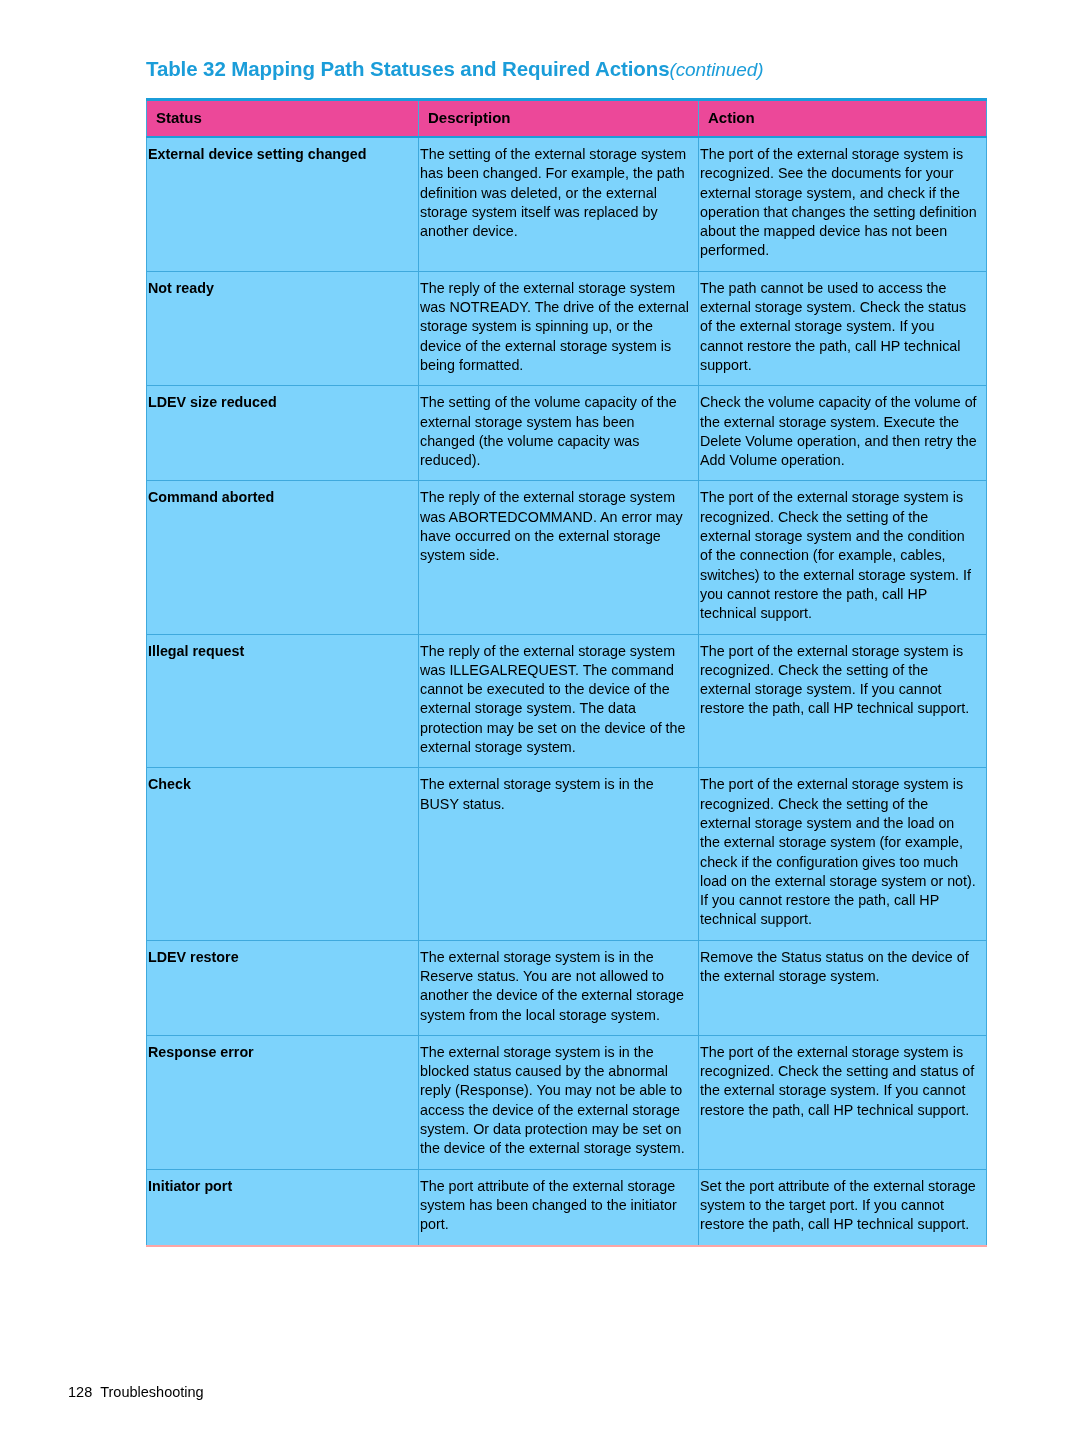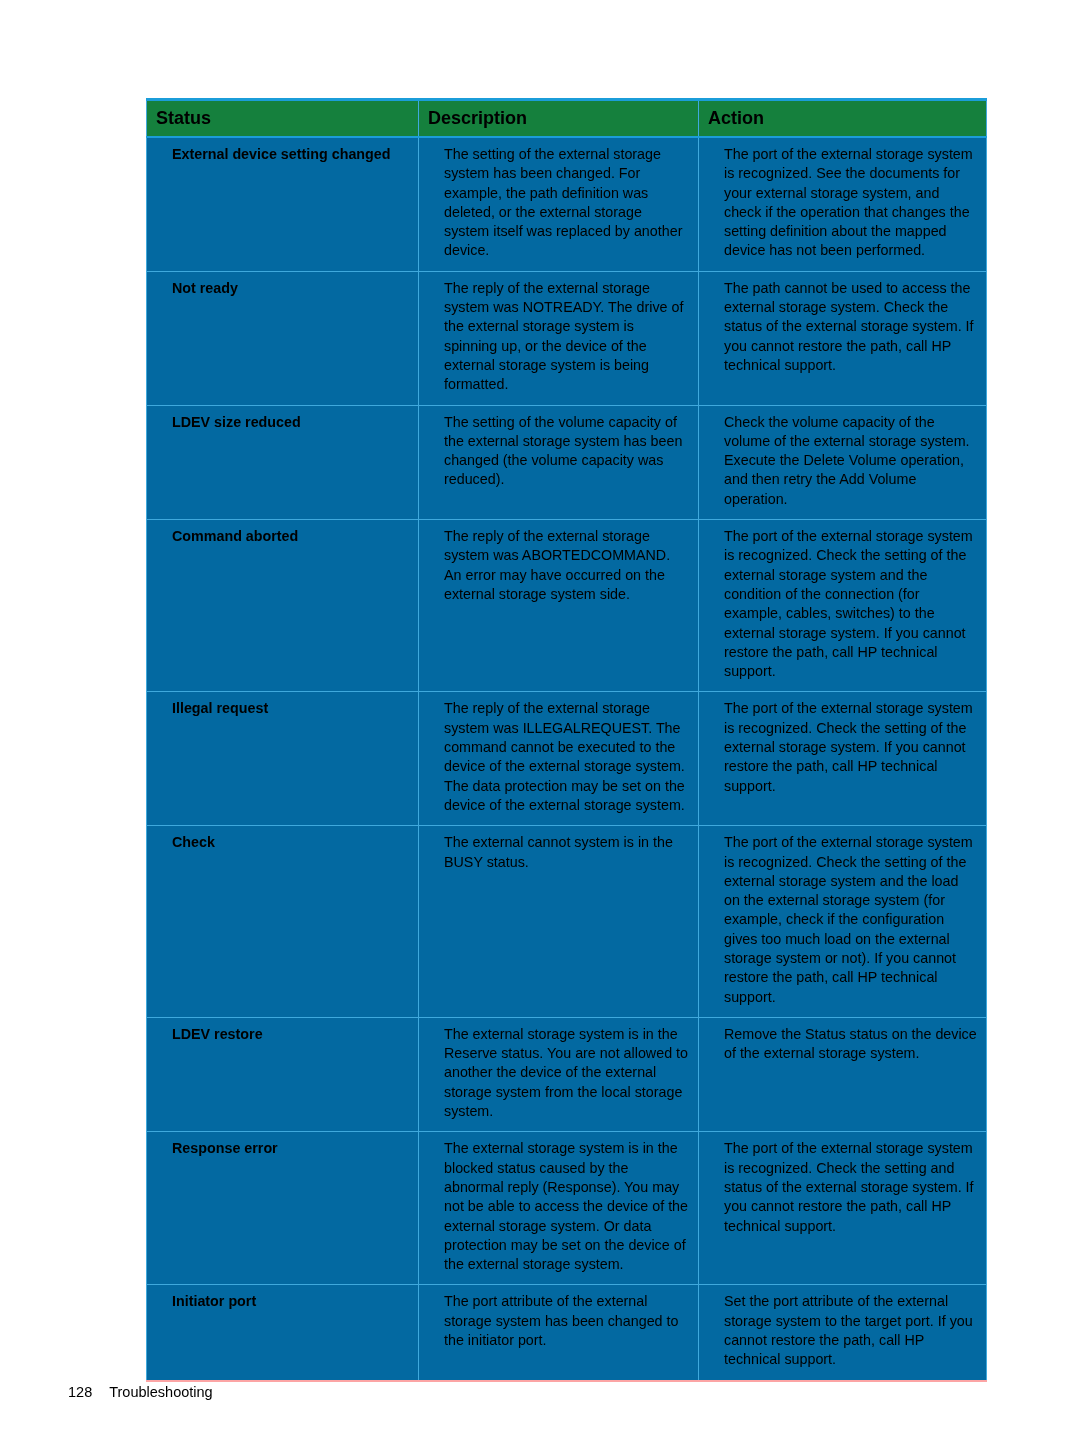--- a/index.html
+++ b/index.html
@@ -50,58 +50,61 @@
   .doc-table col.c-desc   { width: 280px; }
   .doc-table col.c-action { width: 288px; }
 
   .doc-table thead th {
     border-top: 3.5px solid #1b9dd9;
     border-bottom: 2px solid #1b9dd9;
     border-left: 1.6px solid #3fa9dd;
     border-right: 1.6px solid #3fa9dd;
     text-align: left;
     vertical-align: top;
-    font-size: 18px;
+    font-size: 15px;
     font-weight: bold;
     padding: 8px 9px 9px 9px;
     line-height: 18px;
-    background: #15803d;
+    background: #ec4899;
   }
   .doc-table tbody td {
     border-bottom: 1.6px solid #3fa9dd;
     border-left: 1.6px solid #3fa9dd;
     border-right: 1.6px solid #3fa9dd;
     vertical-align: top;
     font-size: 14.3px;
     line-height: 19.3px;
-    padding: 7px 9px 10px 25px;
-    background: #0369a1;
+    padding: 7px 9px 10px 1px;
+    background: #7dd3fc;
   }
   .doc-table tbody td.status-cell {
     font-weight: bold;
   }
   .doc-table tbody tr:last-child td {
     border-bottom: 2px solid #fca5a5;
   }
   .footer {
     position: absolute;
     left: 68px;
     top: 1382px;
     font-size: 14.5px;
     color: #000000;
     line-height: 20px;
     white-space: nowrap;
   }
-  .footer .pagenum { margin-right: 17px; }
+  .footer .pagenum { margin-right: 8px; }
 </style>
 </head>
 <body>
 
 <div class="page">
 
+  <div class="table-title">
+    <span>Table 32 Mapping Path Statuses and Required Actions</span><span class="continued">(continued)</span>
+  </div>
 
   <table class="doc-table">
     <colgroup>
       <col class="c-status">
       <col class="c-desc">
       <col class="c-action">
     </colgroup>
     <thead>
       <tr>
         <th>Status</th>
@@ -130,21 +133,21 @@
           <td>The reply of the external storage system was ABORTEDCOMMAND. An error may have occurred on the external storage system side.</td>
           <td>The port of the external storage system is recognized. Check the setting of the external storage system and the condition of the connection (for example, cables, switches) to the external storage system. If you cannot restore the path, call HP technical support.</td>
         </tr>
         <tr>
           <td class="status-cell">Illegal request</td>
           <td>The reply of the external storage system was ILLEGALREQUEST. The command cannot be executed to the device of the external storage system. The data protection may be set on the device of the external storage system.</td>
           <td>The port of the external storage system is recognized. Check the setting of the external storage system. If you cannot restore the path, call HP technical support.</td>
         </tr>
         <tr>
           <td class="status-cell">Check</td>
-          <td>The external cannot system is in the BUSY status.</td>
+          <td>The external storage system is in the BUSY status.</td>
           <td>The port of the external storage system is recognized. Check the setting of the external storage system and the load on the external storage system (for example, check if the configuration gives too much load on the external storage system or not). If you cannot restore the path, call HP technical support.</td>
         </tr>
         <tr>
           <td class="status-cell">LDEV restore</td>
           <td>The external storage system is in the Reserve status. You are not allowed to another the device of the external storage system from the local storage system.</td>
           <td>Remove the Status status on the device of the external storage system.</td>
         </tr>
         <tr>
           <td class="status-cell">Response error</td>
           <td>The external storage system is in the blocked status caused by the abnormal reply (Response). You may not be able to access the device of the external storage system. Or data protection may be set on the device of the external storage system.</td>

